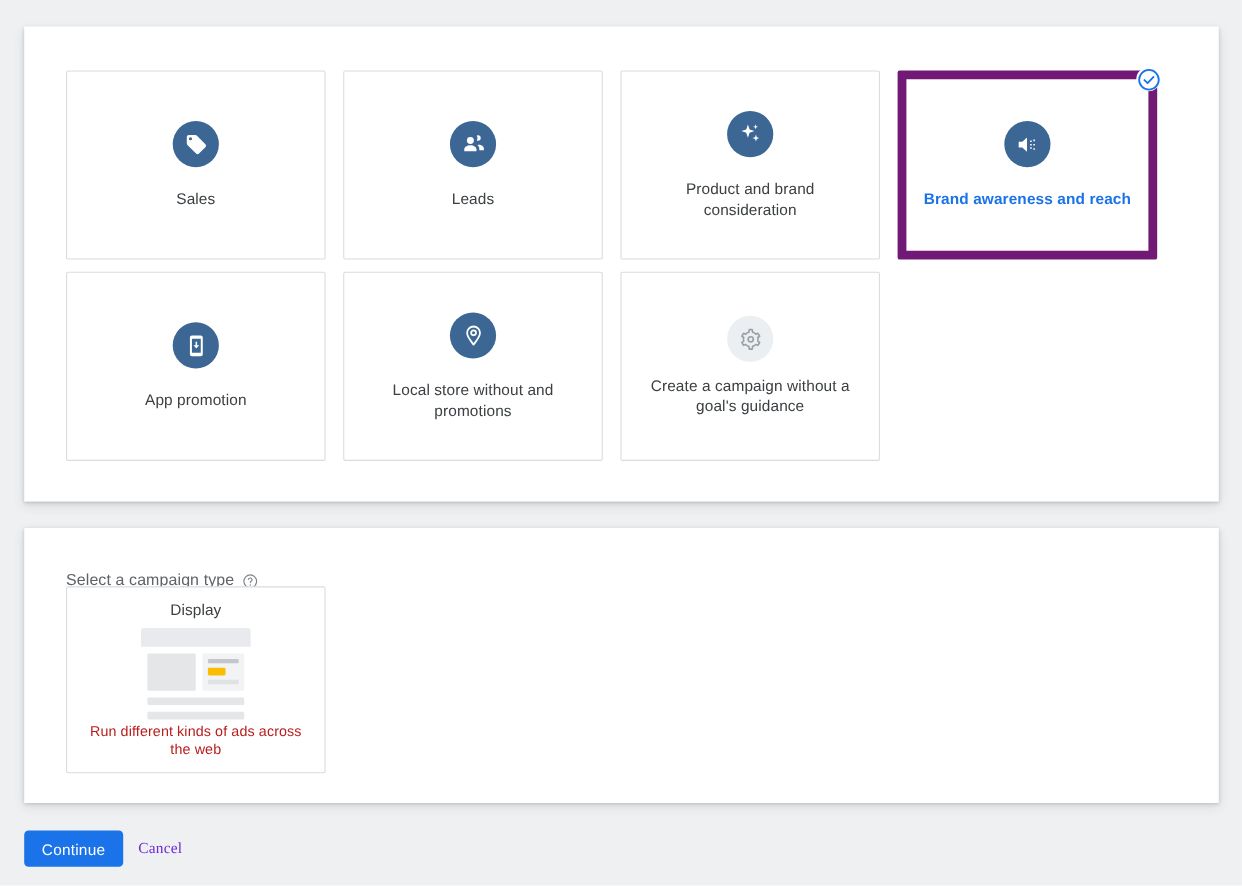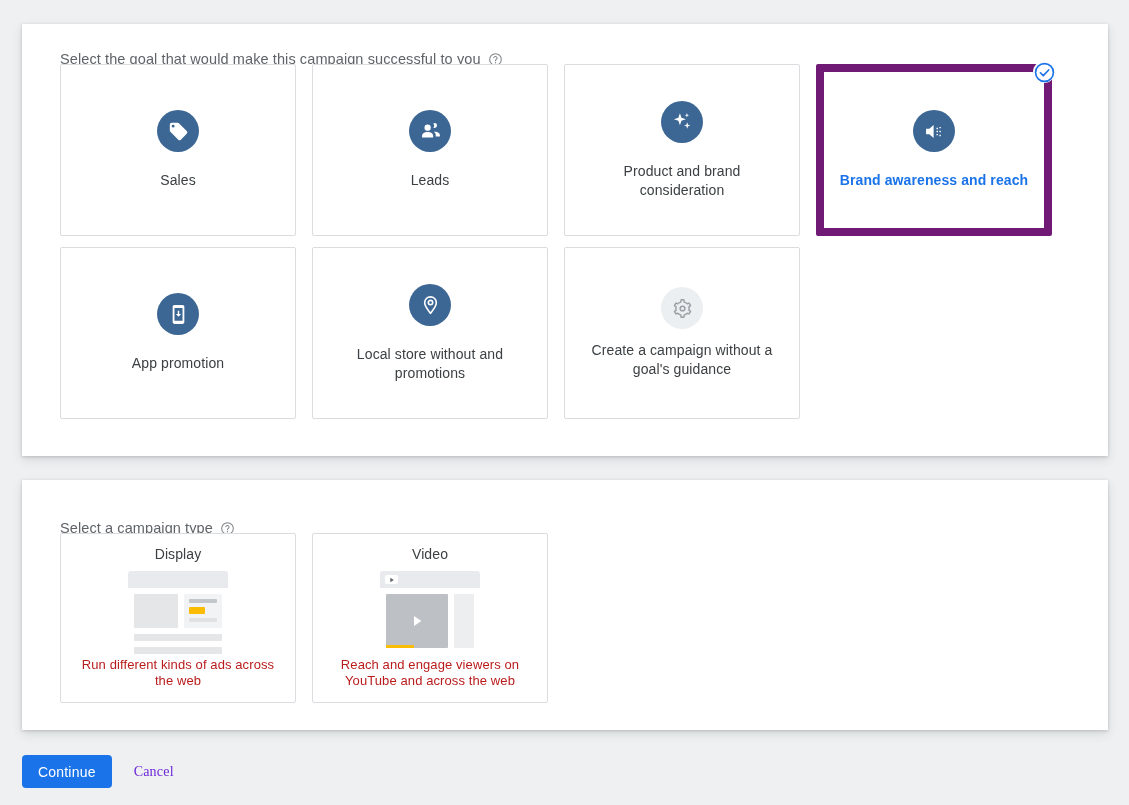--- a/index.html
+++ b/index.html
@@ -247,21 +247,21 @@
     border-radius: 1px;
   }
 
   
   .footer {
     position: absolute;
     left: 22px;
     top: 755px;
     display: flex;
     align-items: flex-end;
-    gap: 12px;
+    gap: 4px;
   }
   .btn-primary {
     background: #1a73e8;
     color: #ffffff;
     border: none;
     border-radius: 4px;
     font-size: 14px;
     font-family: inherit;
     padding: 0 16px;
     height: 33px;
@@ -280,30 +280,20 @@
     letter-spacing: .2px;
   }
 </style>
 </head>
 <body>
 
 <div class="page">
 
   <div class="panel" id="goal-panel">
 
-    <div class="section-head" id="goal-head">
-      <span>Select the goal that would make this campaign successful to you</span>
-      <span class="help-icon">
-        <svg width="15" height="15" viewBox="0 0 24 24" fill="none" stroke="currentColor" stroke-width="1.7">
-          <circle cx="12" cy="12" r="9.3"></circle>
-          <path d="M9.3 9.1a2.7 2.7 0 0 1 5.3.7c0 1.8-2.6 2.2-2.6 4" stroke-linecap="round"></path>
-          <circle cx="12" cy="17.2" r="1.05" fill="currentColor" stroke="none"></circle>
-        </svg>
-      </span>
-    </div>
 
     <div class="goal-grid">
 
       <div class="goal-card">
         <div class="goal-icon">
           <svg width="23" height="23" viewBox="0 0 24 24" fill="currentColor">
             <path d="M20.6 11.6 12.4 3.4c-.36-.36-.86-.57-1.38-.57H4.9c-1.08 0-1.96.88-1.96 1.96v6.12c0 .52.21 1.02.58 1.39l8.2 8.2c.76.76 2 .76 2.76 0l6.12-6.12a1.96 1.96 0 0 0 0-2.78ZM6.4 7.9a1.5 1.5 0 1 1 0-3.01 1.5 1.5 0 0 1 0 3.01Z"></path>
           </svg>
         </div>
         <div class="goal-label">Sales</div>
@@ -409,42 +399,20 @@
               <div class="disp-chip"></div>
               <div class="disp-line-lt"></div>
             </div>
           </div>
           <div class="disp-bar"></div>
           <div class="disp-bar"></div>
         </div>
         <div class="type-desc">Run different kinds of ads across the web</div>
       </div>
 
-      <div class="type-card">
-        <div class="type-title">Video</div>
-        <div class="thumb">
-          <div class="thumb-bar">
-            <div class="vid-chip">
-              <svg width="6" height="6" viewBox="0 0 10 10" fill="#5f6368">
-                  <path d="M2.2 1.3 8 5l-5.8 3.7Z"></path>
-                </svg>
-            </div>
-          </div>
-          <div class="vid-body">
-            <div class="vid-main">
-              <svg width="16" height="16" viewBox="0 0 24 24" fill="#ffffff">
-                  <path d="M7.5 4.6 18.5 12 7.5 19.4Z"></path>
-                </svg>
-              <div class="vid-progress"></div>
-            </div>
-            <div class="vid-side"></div>
-          </div>
-        </div>
-        <div class="type-desc">Reach and engage viewers on YouTube and across the web</div>
-      </div>
 
     </div>
   </div>
 
   <div class="footer">
     <button class="btn-primary">Continue</button>
     <button class="btn-text">Cancel</button>
   </div>
 
 </div>

